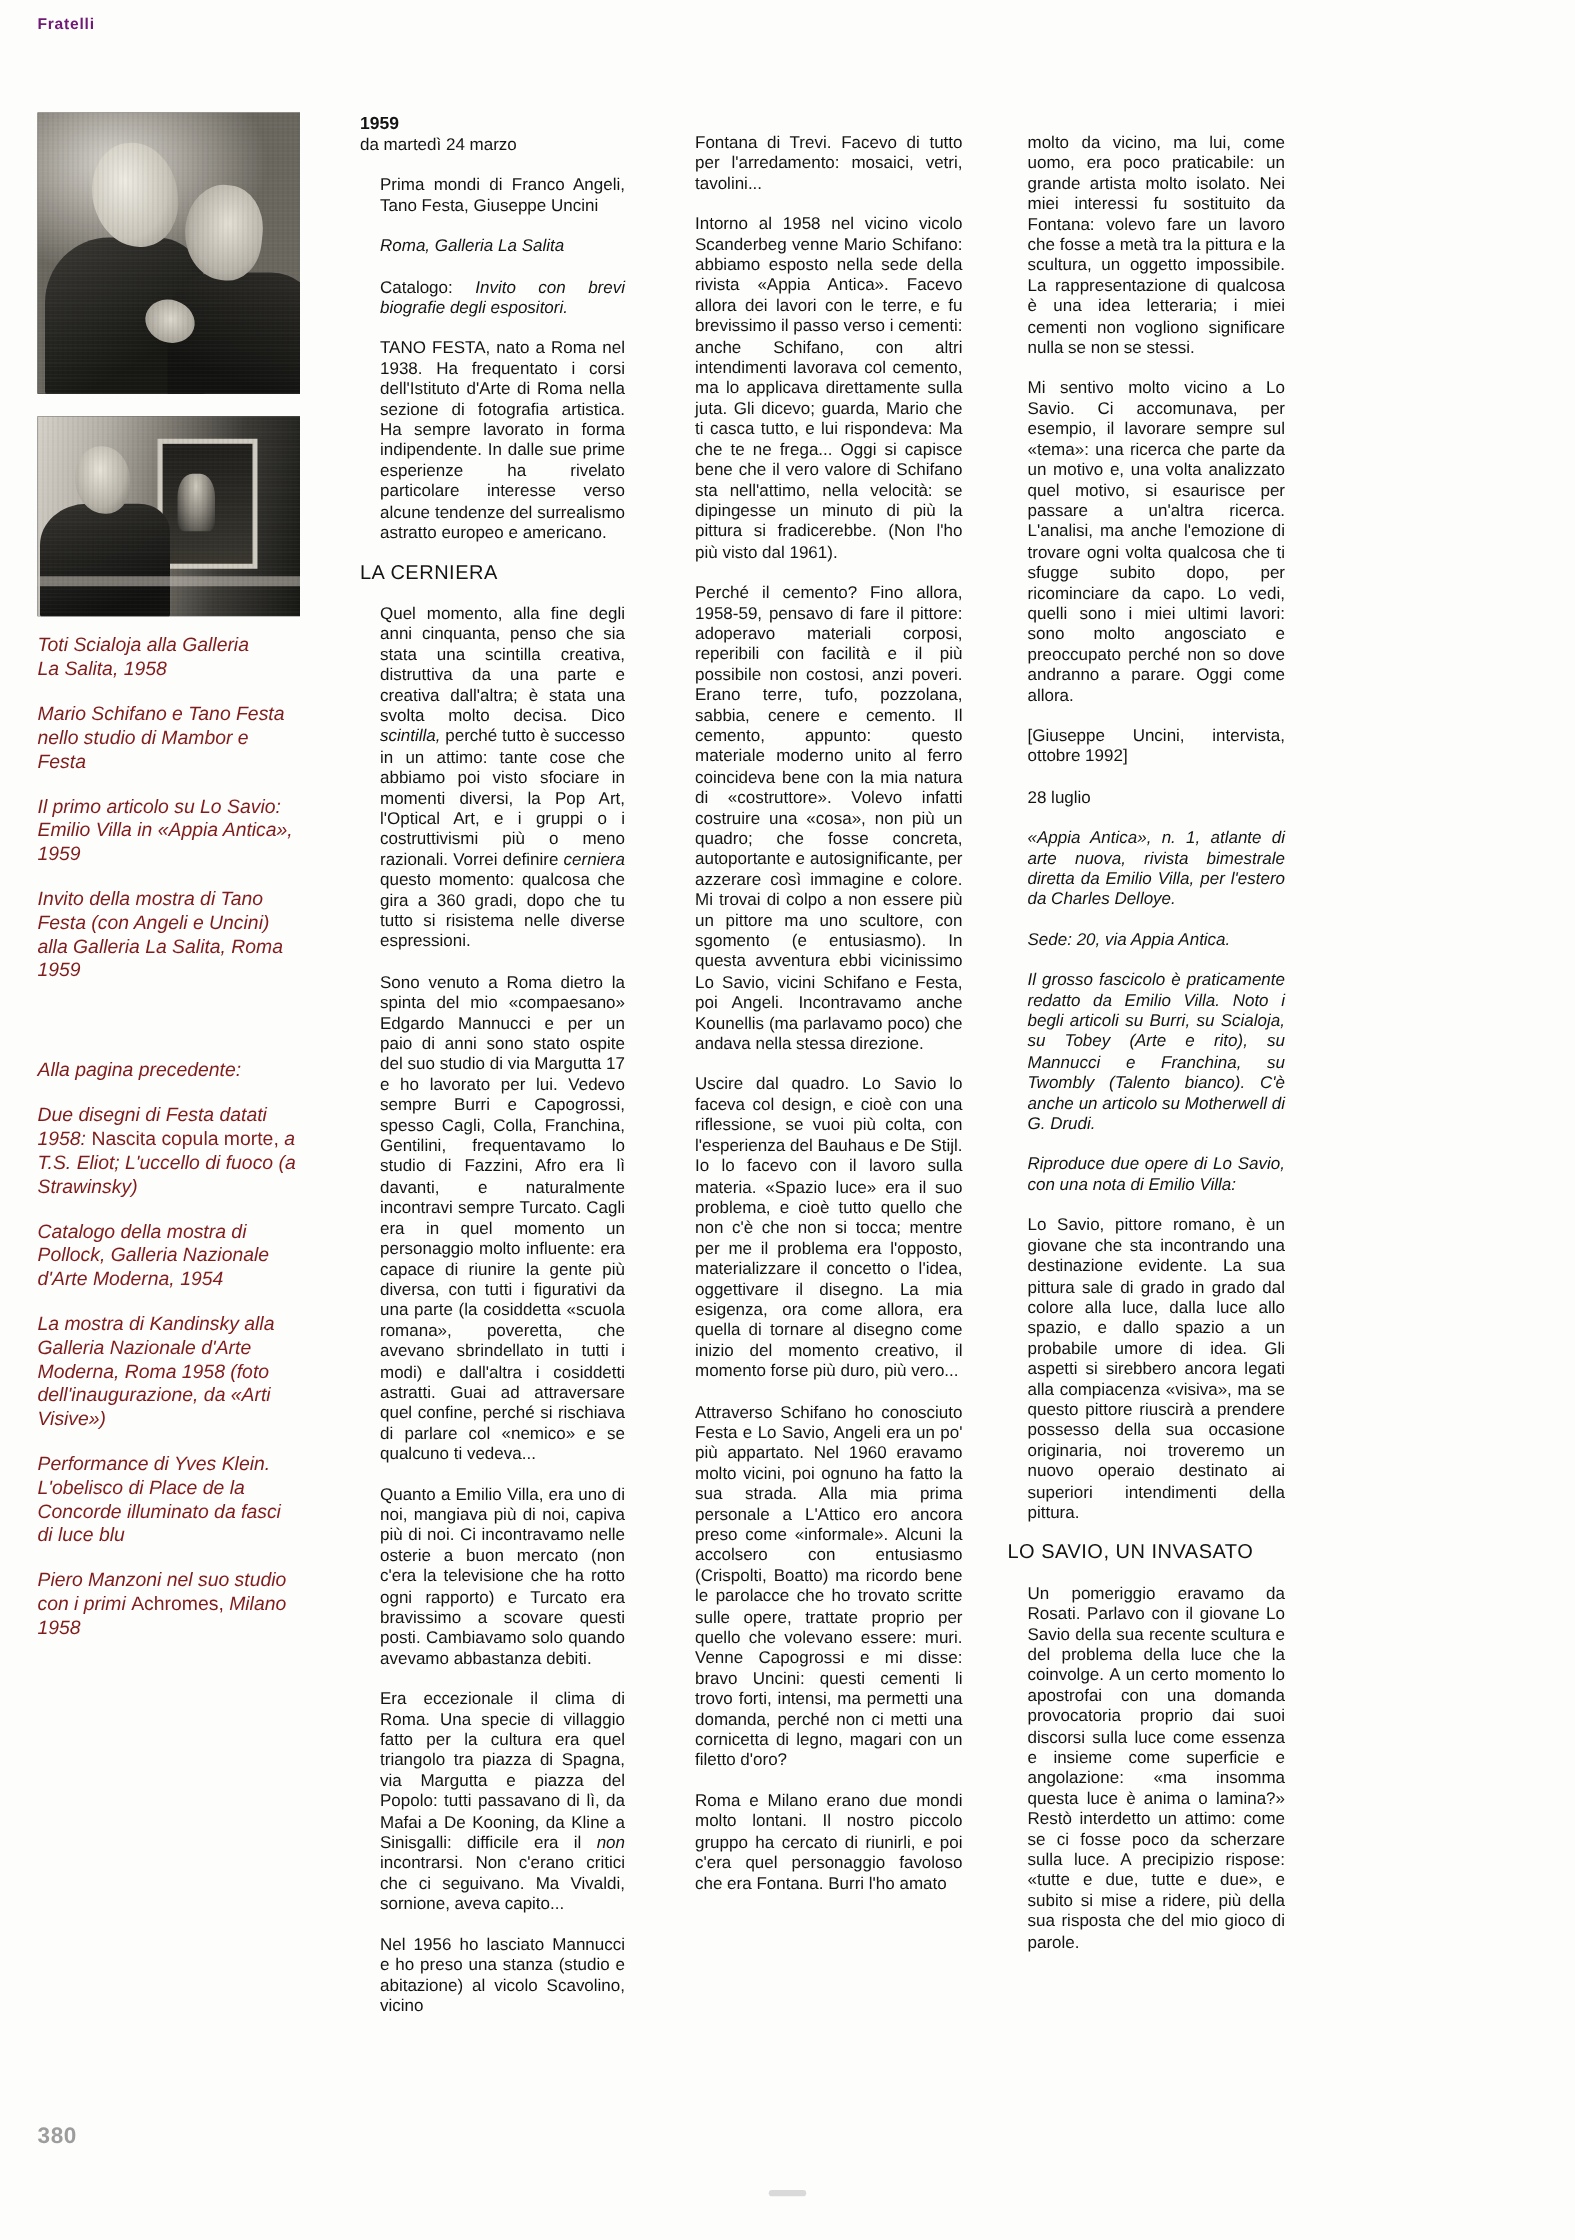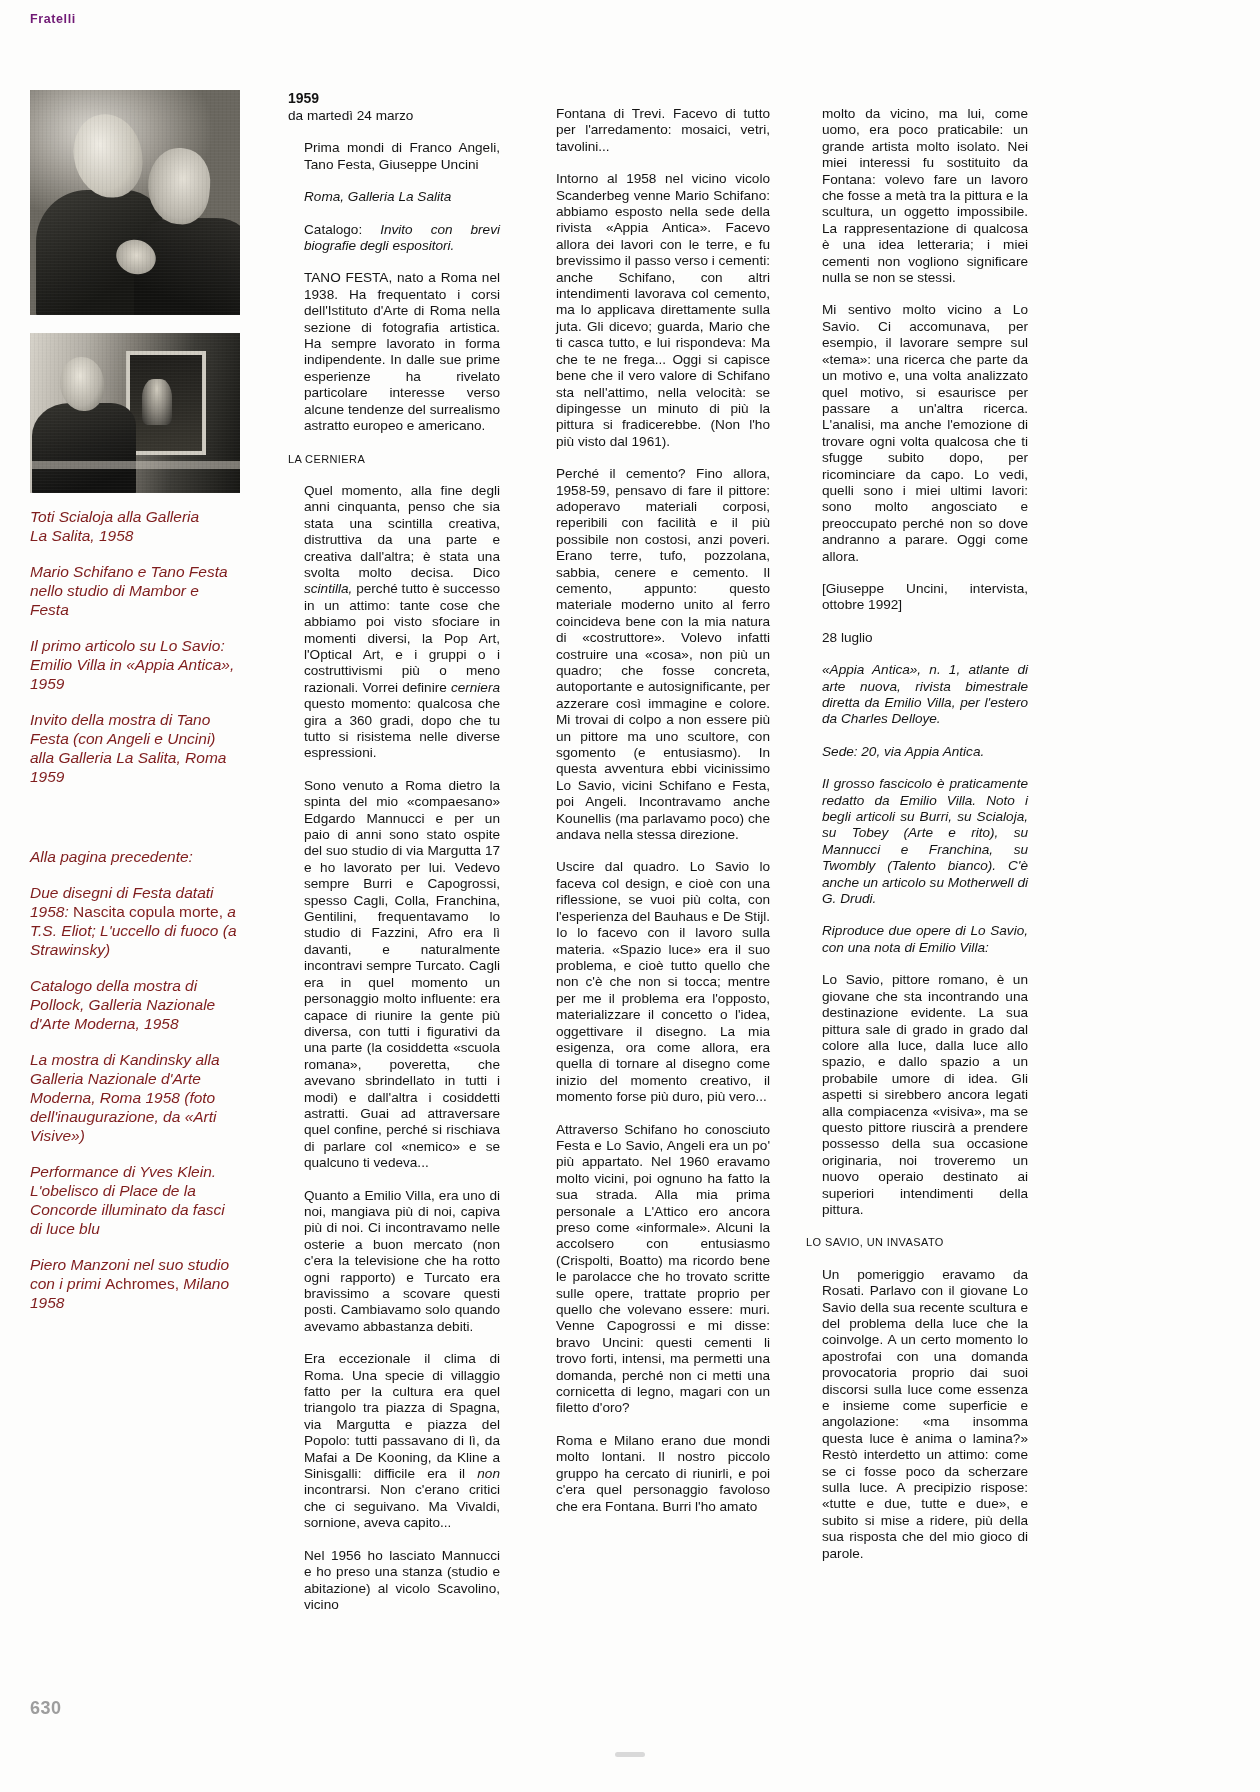--- a/index.html
+++ b/index.html
@@ -174,21 +174,21 @@
     font-weight: bold;
     line-height: 17px;
     margin-bottom: 1px;
   }
   .date-sub {
     font-size: 13.6px;
     line-height: 16.4px;
     margin-bottom: 15px;
   }
   .subhead {
-    font-size: 11px;
+    font-size: 16px;
     letter-spacing: 0.4px;
     margin: 14px 0 2px 0;
     text-transform: uppercase;
   }
   .it { font-style: italic; }
   .blk { margin-bottom: 14px; }
   .date-inline {
     font-size: 13.6px;
     line-height: 16.4px;
     margin-top: 18px;
@@ -245,21 +245,21 @@
     <p class="caption">Invito della mostra di Tano Festa (con Angeli e Uncini) alla Galleria La Salita, Roma 1959</p>
 
     <div class="cap-gap"></div>
 
     <p class="caption">Alla pagina precedente:</p>
 
     <p class="caption">
       <span>Due disegni di Festa datati 1958: </span><span class="rm">Nascita copula morte,</span><span> a T.S. Eliot; L'uccello di fuoco (a Strawinsky)</span>
     </p>
 
-    <p class="caption">Catalogo della mostra di Pollock, Galleria Nazionale d'Arte Moderna, 1958</p>
+    <p class="caption">Catalogo della mostra di Pollock, Galleria Nazionale d'Arte Moderna, 1954</p>
 
     <p class="caption">La mostra di Kandinsky alla Galleria Nazionale d'Arte Moderna, Roma 1958 (foto dell'inaugurazione, da «Arti Visive»)</p>
 
     <p class="caption">Performance di Yves Klein. L'obelisco di Place de la Concorde illuminato da fasci di luce blu</p>
 
     <p class="caption">
       <span>Piero Manzoni nel suo studio con i primi </span><span class="rm">Achromes,</span><span> Milano 1958</span>
     </p>
   </div>
 
@@ -315,15 +315,15 @@
     <p class="italic-block">Il grosso fascicolo è praticamente redatto da Emilio Villa. Noto i begli articoli su Burri, su Scialoja, su Tobey (Arte e rito), su Mannucci e Franchina, su Twombly (Talento bianco). C'è anche un articolo su Motherwell di G. Drudi.</p>
     <p class="italic-block">Riproduce due opere di Lo Savio, con una nota di Emilio Villa:</p>
 
     <p>Lo Savio, pittore romano, è un giovane che sta incontrando una destinazione evidente. La sua pittura sale di grado in grado dal colore alla luce, dalla luce allo spazio, e dallo spazio a un probabile umore di idea. Gli aspetti si sirebbero ancora legati alla compiacenza «visiva», ma se questo pittore riuscirà a prendere possesso della sua occasione originaria, noi troveremo un nuovo operaio destinato ai superiori intendimenti della pittura.</p>
 
     <div class="subhead">LO SAVIO, UN INVASATO</div>
 
     <p>Un pomeriggio eravamo da Rosati. Parlavo con il giovane Lo Savio della sua recente scultura e del problema della luce che la coinvolge. A un certo momento lo apostrofai con una domanda provocatoria proprio dai suoi discorsi sulla luce come essenza e insieme come superficie e angolazione: «ma insomma questa luce è anima o lamina?» Restò interdetto un attimo: come se ci fosse poco da scherzare sulla luce. A precipizio rispose: «tutte e due, tutte e due», e subito si mise a ridere, più della sua risposta che del mio gioco di parole.</p>
   </div>
 
-  <div class="folio">630</div>
+  <div class="folio">380</div>
   <div class="footer-mark"></div>
 </div>
 
 </body></html>

